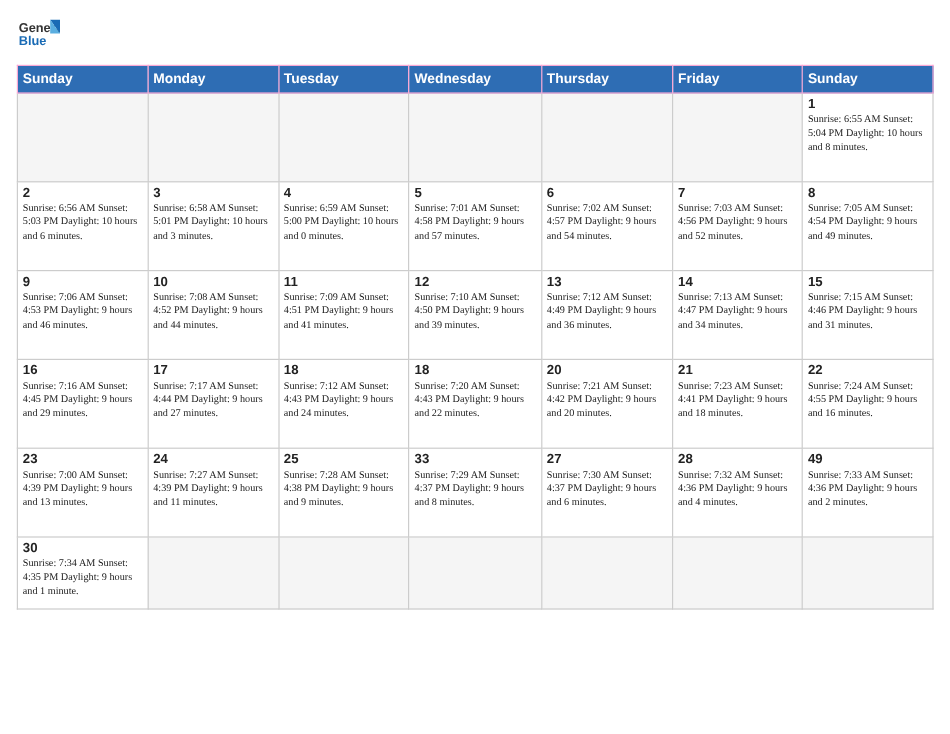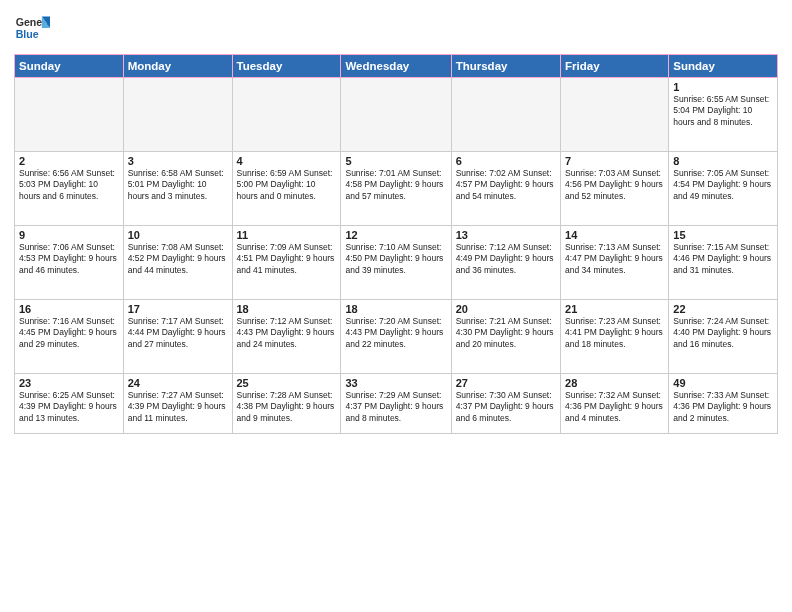--- a/index.html
+++ b/index.html
@@ -75,20 +75,21 @@
     .day-num {
       font-weight: bold;
       font-size: 11px;
       display: block;
       margin-bottom: 1px;
     }
     .day-info {
       font-size: 8.5px;
       line-height: 1.35;
       color: #222;
+      font-family: Liberation Serif, serif;
     }
   </style>
 </head>
 <body>
 
 <div class="page">
   <div class="header">
     <div class="logo">
       <svg class="logo-icon" viewBox="0 0 44 44">
 
@@ -259,43 +260,43 @@
           <td>
             <span class="day-num">18</span>
             <div class="day-info">Sunrise: 7:20 AM
 Sunset: 4:43 PM
 Daylight: 9 hours
 and 22 minutes.</div>
           </td>
           <td>
             <span class="day-num">20</span>
             <div class="day-info">Sunrise: 7:21 AM
-Sunset: 4:30 PM
+Sunset: 4:42 PM
 Daylight: 9 hours
 and 20 minutes.</div>
           </td>
           <td>
             <span class="day-num">21</span>
             <div class="day-info">Sunrise: 7:23 AM
 Sunset: 4:41 PM
 Daylight: 9 hours
 and 18 minutes.</div>
           </td>
           <td>
             <span class="day-num">22</span>
             <div class="day-info">Sunrise: 7:24 AM
-Sunset: 4:40 PM
+Sunset: 4:55 PM
 Daylight: 9 hours
 and 16 minutes.</div>
           </td>
         </tr>
         <tr>
           <td>
             <span class="day-num">23</span>
-            <div class="day-info">Sunrise: 6:25 AM
+            <div class="day-info">Sunrise: 7:00 AM
 Sunset: 4:39 PM
 Daylight: 9 hours
 and 13 minutes.</div>
           </td>
           <td>
             <span class="day-num">24</span>
             <div class="day-info">Sunrise: 7:27 AM
 Sunset: 4:39 PM
 Daylight: 9 hours
 and 11 minutes.</div>
@@ -328,16 +329,31 @@
 Daylight: 9 hours
 and 4 minutes.</div>
           </td>
           <td>
             <span class="day-num">49</span>
             <div class="day-info">Sunrise: 7:33 AM
 Sunset: 4:36 PM
 Daylight: 9 hours
 and 2 minutes.</div>
           </td>
+        </tr>
+        <tr>
+          <td>
+            <span class="day-num">30</span>
+            <div class="day-info">Sunrise: 7:34 AM
+Sunset: 4:35 PM
+Daylight: 9 hours
+and 1 minute.</div>
+          </td>
+          <td class="empty"></td>
+          <td class="empty"></td>
+          <td class="empty"></td>
+          <td class="empty"></td>
+          <td class="empty"></td>
+          <td class="empty"></td>
         </tr>
       </tbody>
   </table>
 </div>
 
 </body></html>

